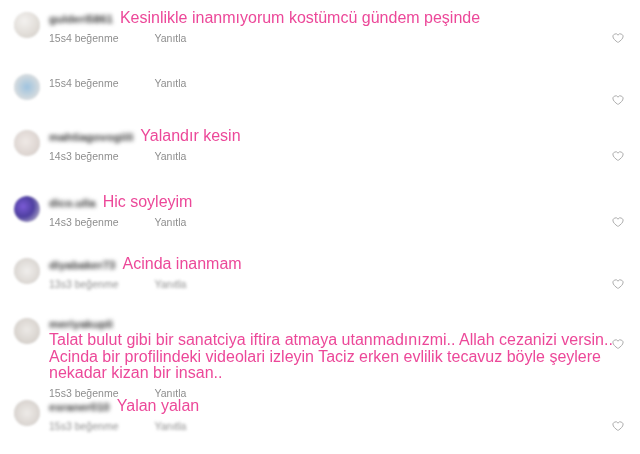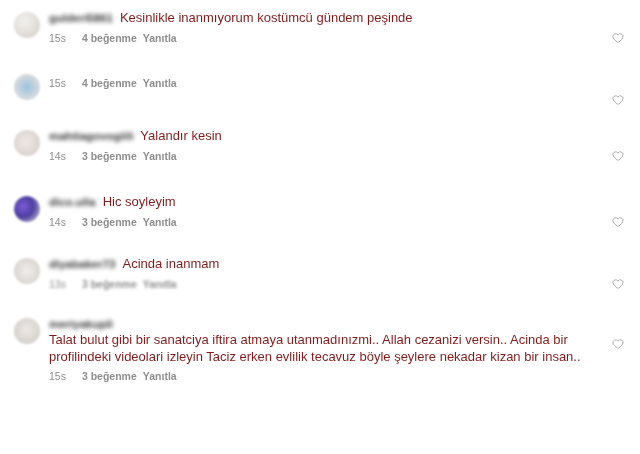--- a/index.html
+++ b/index.html
@@ -67,45 +67,46 @@
   .username {
     font-size: 11.5px;
     font-weight: bold;
     color: #3a3a3a;
     filter: blur(2.3px);
     margin-right: 7px;
     white-space: nowrap;
     user-select: none;
   }
   .text {
-    font-size: 13px;
-    color: #7f1d1d;
+    font-size: 16px;
+    color: #ec4899;
     line-height: 16.5px;
     word-wrap: break-word;
   }
   .meta {
     margin-top: 5px;
     display: flex;
     align-items: center;
     font-size: 10.5px;
     color: #8e8e8e;
     line-height: 13px;
   }
   .meta .time {
+    margin-right: 0;
+    text-align: right;
+  }
+  .meta .likes {
     margin-right: 16px;
-    text-align: right;
-  }
-  .meta .likes {
-    margin-right: 6px;
-    font-weight: bold;
+    font-weight: normal;
     color: #8e8e8e;
   }
   .meta .reply {
-    font-weight: bold;
+    font-weight: normal;
     color: #8e8e8e;
+    margin-left: 20px;
   }
   .meta.blurred {
     filter: blur(1.4px);
   }
   .heart {
     position: absolute;
     right: 16px;
     width: 12px;
     height: 12px;
     opacity: 0.72;
@@ -238,14 +239,35 @@
         <span class="reply">Yanıtla</span>
       </div>
     </div>
     <span class="heart" style="top:22px">
       <svg viewBox="0 0 24 24" width="12" height="12" fill="none" stroke="#8e8e8e" stroke-width="2">
           <path d="M12 21s-7.5-4.9-9.4-9A5.3 5.3 0 0 1 12 6.3 5.3 5.3 0 0 1 21.4 12c-1.9 4.1-9.4 9-9.4 9z"></path>
         </svg>
     </span>
   </div>
 
+  <div class="comment" style="top:398px">
+    <div class="avatar">
+        <div class="av-inner av-g7"></div>
+      </div>
+    <div class="body">
+      <div class="line1">
+        <span class="username">esraner010</span>
+        <span class="text">Yalan yalan</span>
+      </div>
+      <div class="meta blurred">
+        <span class="time">15s</span>
+        <span class="likes">3 beğenme</span>
+        <span class="reply">Yanıtla</span>
+      </div>
+    </div>
+    <span class="heart" style="top:22px">
+      <svg viewBox="0 0 24 24" width="12" height="12" fill="none" stroke="#8e8e8e" stroke-width="2">
+          <path d="M12 21s-7.5-4.9-9.4-9A5.3 5.3 0 0 1 12 6.3 5.3 5.3 0 0 1 21.4 12c-1.9 4.1-9.4 9-9.4 9z"></path>
+        </svg>
+    </span>
+  </div>
 
 </div>
 
 </body></html>

